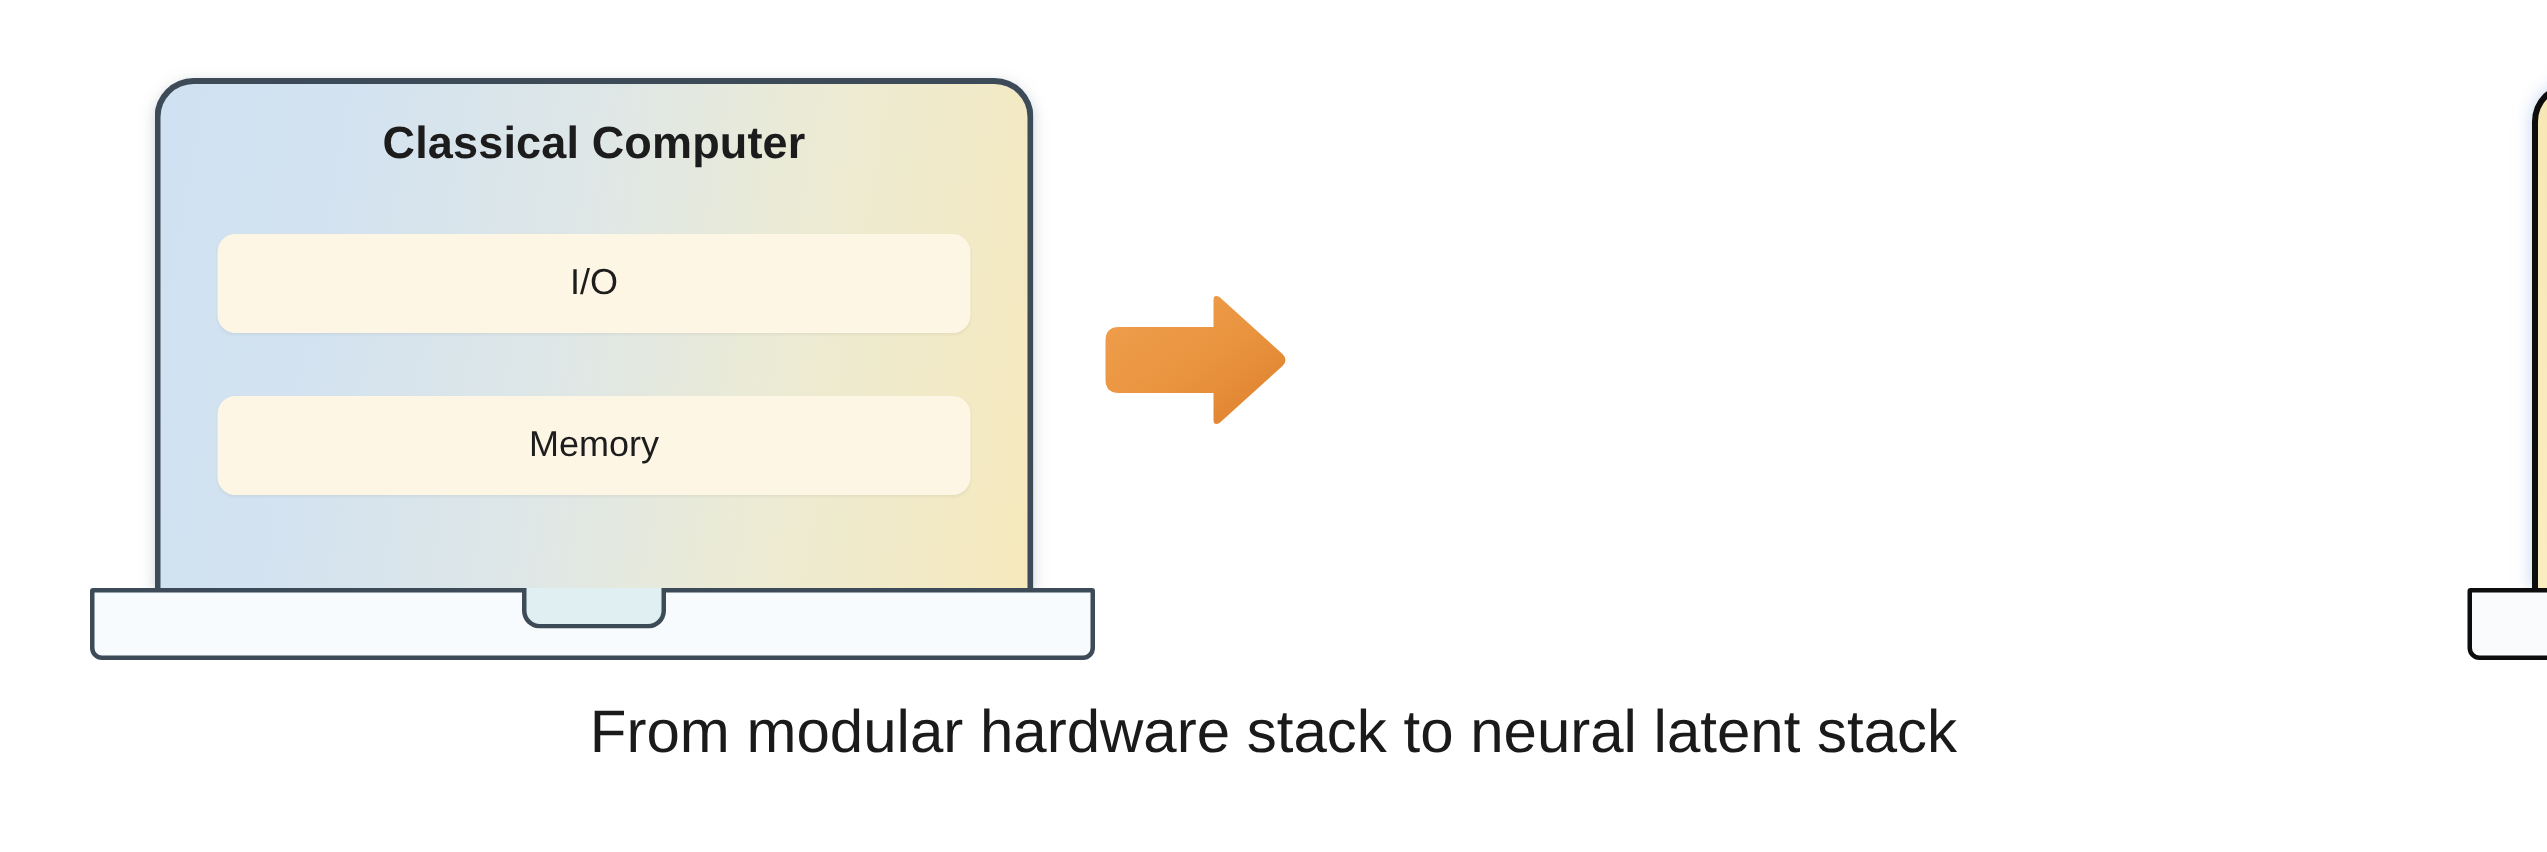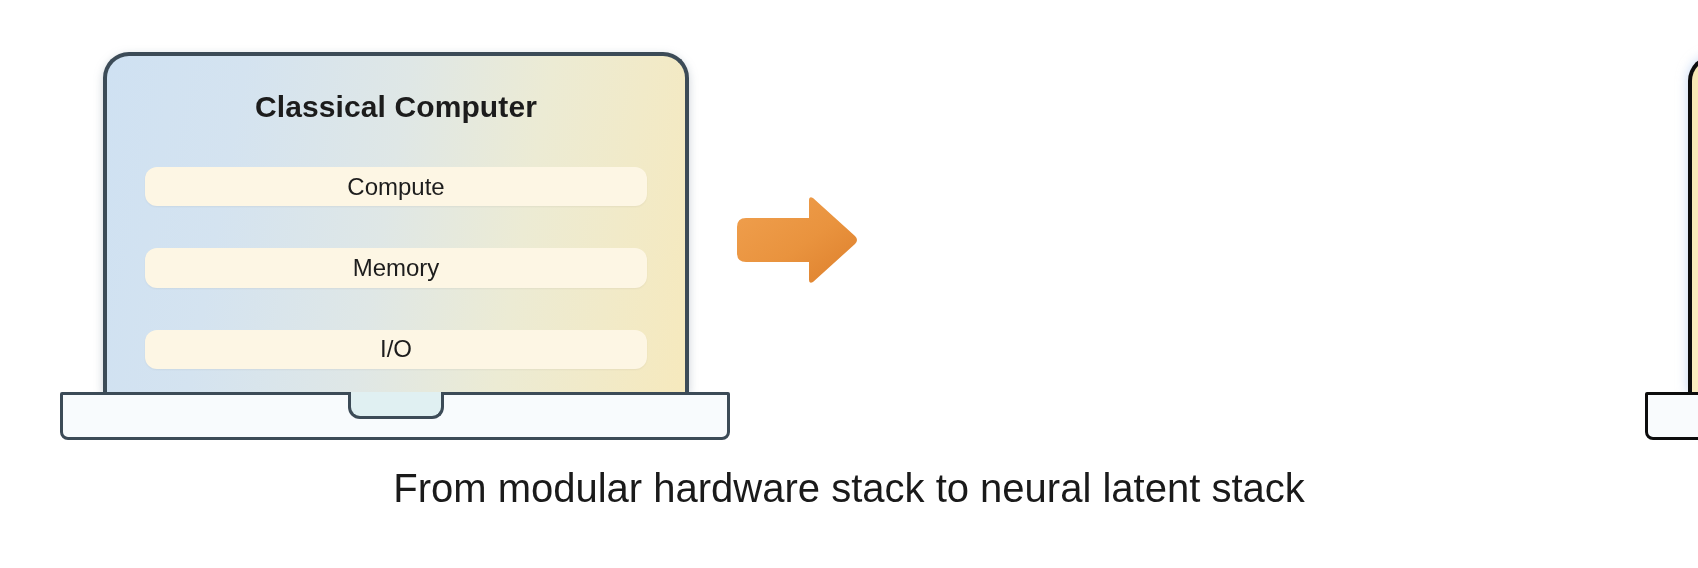--- a/index.html
+++ b/index.html
@@ -39,21 +39,21 @@
 
   
   #left-laptop{left:0;top:0;width:800px;height:460px;}
   #left-screen{
     left:103px;top:52px;width:586px;height:341px;
     border:4px solid #3c4b57;
     border-bottom:none;
     background:linear-gradient(100deg,#cfe1f2 0%,#d4e3f0 22%,#dfe7e6 48%,#ecebd4 70%,#f6e9bd 100%);
     filter:drop-shadow(0 3px 5px rgba(70,90,110,.28));
   }
-  #left-screen .screen-inner{padding:20px 38px 10px 38px;gap:28px;}
+  #left-screen .screen-inner{padding:9px 38px 10px 38px;gap:28px;}
   .laptop-title{
     font-size:30px;font-weight:bold;color:#1c1c1c;
     letter-spacing:.1px;margin:14px 0 16px 0;text-align:center;
     line-height:1.1;
   }
   .slot{
     width:100%;
     background:#fdf6e4;
     border-radius:12px;
     height:66px;
@@ -107,30 +107,27 @@
 <body>
 
 <div id="stage">
 
   <div id="left-laptop" class="laptop">
 
     <div id="left-screen" class="screen">
       <div class="screen-inner">
         <div class="laptop-title">Classical Computer</div>
 
+
         <div class="slot">
-          <span>Compute</span>
+          <span>I/O</span>
         </div>
 
         <div class="slot">
           <span>Memory</span>
-        </div>
-
-        <div class="slot">
-          <span>I/O</span>
         </div>
       </div>
     </div>
 
     <div id="left-base" class="base"></div>
     <div id="left-notch" class="notch"></div>
   </div>
 
   <div id="arrow">
     <svg width="126" height="88" viewBox="0 0 126 88" xmlns="http://www.w3.org/2000/svg">

